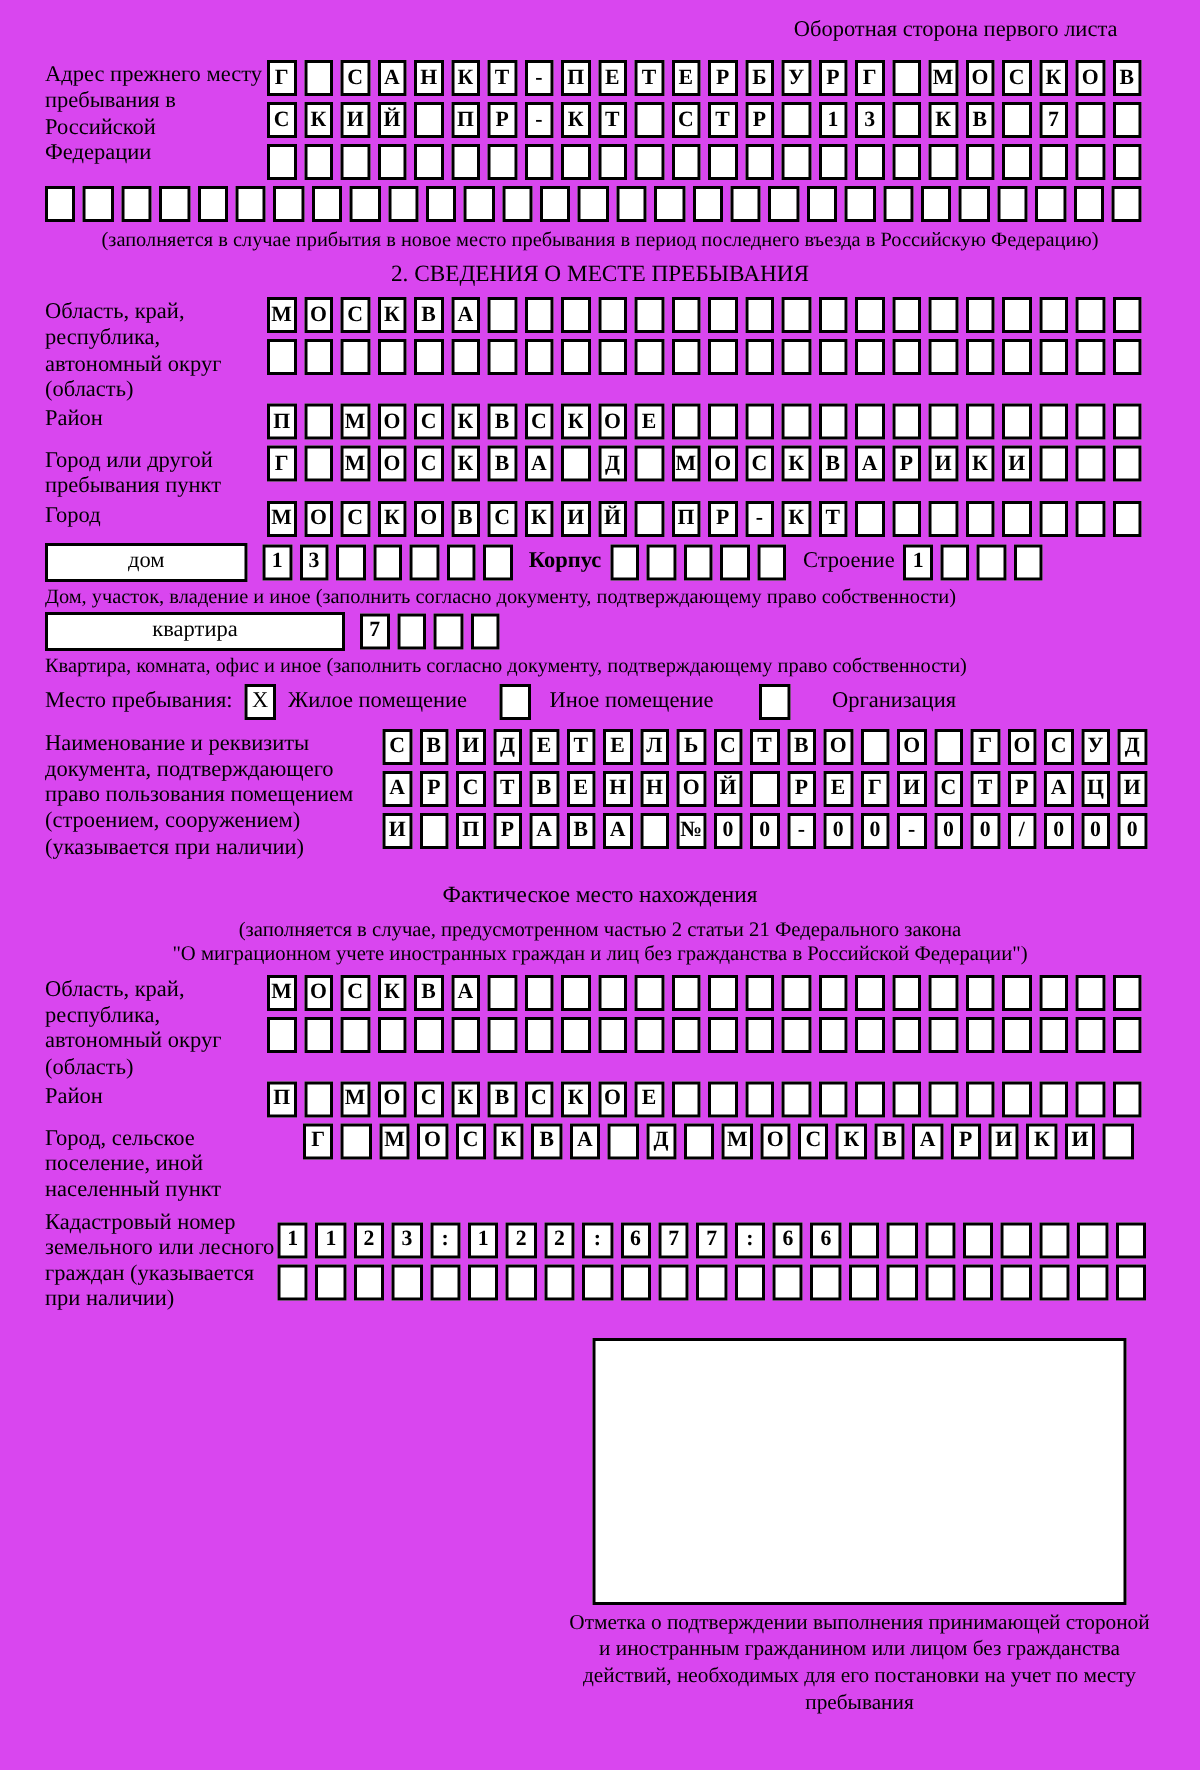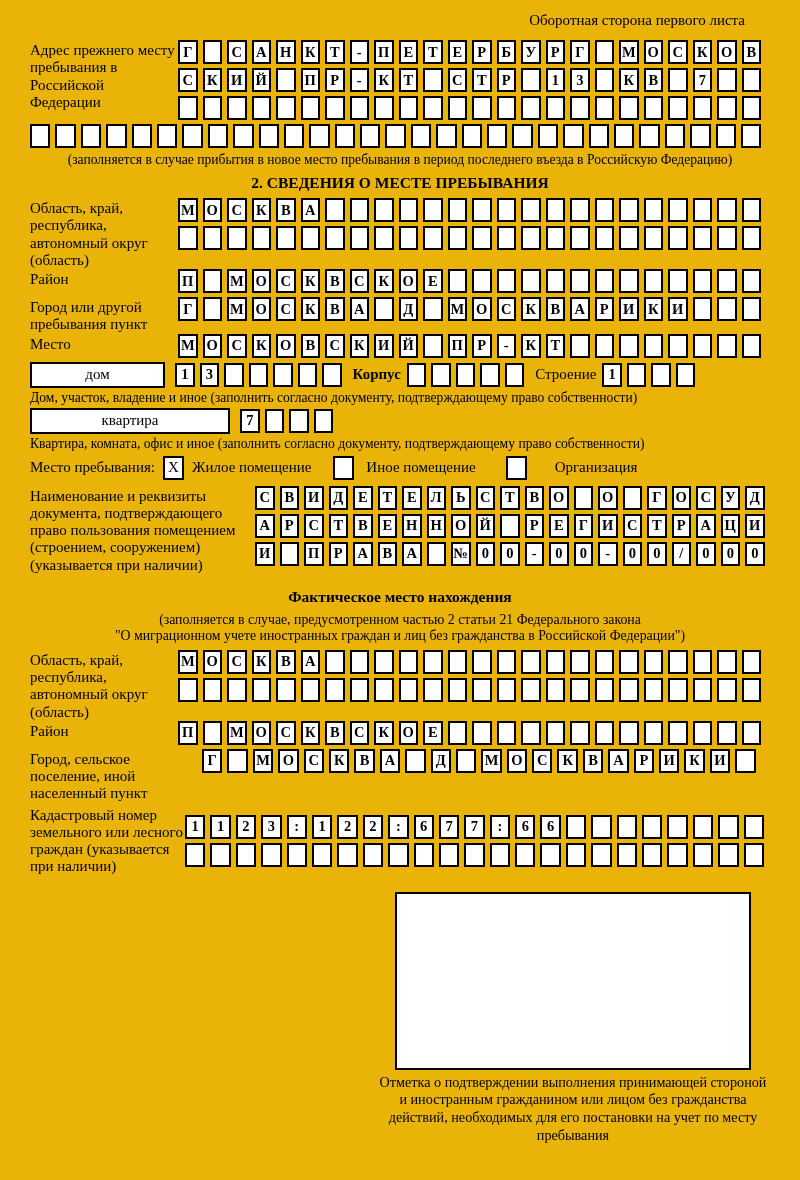--- a/index.html
+++ b/index.html
@@ -1,33 +1,33 @@
 <!DOCTYPE html>
 <html><head>
 <meta charset="utf-8">
 <style>
   html,body { margin:0; padding:0; background:#fff; color:#000;
     font-family:"Liberation Serif", "DejaVu Serif", serif; }
   .page { position:relative; width:800px; height:1180px; box-sizing:border-box;
-    padding:12px 30px 0 30px; background:#eab308; overflow:hidden; }
+    padding:12px 30px 0 30px; background:#d946ef; overflow:hidden; }
   .top-note { text-align:right; font-size:15px; padding-right:25px; height:20px; }
   .row { display:flex; align-items:flex-start; }
   .label { font-size:15px; line-height:1.15; flex:none; padding-top:2px; }
   .w148 { width:148px; }
   .w155 { width:155px; }
   .w172 { width:172px; }
   .w225 { width:225px; }
   .rows > * { margin-bottom:4px; }
   .cells { display:flex; flex-wrap:nowrap; }
   .cell { flex:none; box-sizing:border-box; width:19.5px; height:24px; border:2px solid #000;
     margin-right:5px; display:flex; align-items:center; justify-content:center;
     font-size:14.5px; font-weight:bold; background:#fff; }
   .p25 .cell { width:20.4px; }
   .caption { font-size:13.6px; text-align:center; margin-top:2px; margin-bottom:2px; }
-  .h2 { font-size:15.5px; font-weight:bold; text-align:center; margin:6px 0 6px 0; }
+  .h2 { font-size:15.5px; font-weight:normal; text-align:center; margin:6px 0 6px 0; }
   .mb4 { margin-bottom:4px; }
   .widebox { box-sizing:border-box; border:2px solid #000; height:26px; display:flex;
     align-items:center; justify-content:center; font-size:15px; flex:none; background:#fff; }
   .inline-lbl { font-size:15px; padding-top:3px; }
   .chk { box-sizing:border-box; width:21px; height:24px; border:2px solid #000; flex:none;
     display:flex; align-items:center; justify-content:center; font-size:15px; background:#fff; }
   .stay-row { display:flex; align-items:flex-start; margin-top:4px; }
   .stamp-box { box-sizing:border-box; border:2px solid #000; width:356px; height:178px;
     margin-left:365px; margin-top:16px; background:#fff; }
   .stamp-caption { width:390px; margin-left:348px; text-align:center; font-size:14.2px;
@@ -271,21 +271,21 @@
         <span class="cell">И</span>
         <span class="cell">К</span>
         <span class="cell">И</span>
         <span class="cell"></span>
         <span class="cell"></span>
         <span class="cell"></span>
       </div>
   </div>
 
   <div class="row mb4">
-    <div class="label w148">Место</div>
+    <div class="label w148">Город</div>
     <div class="cells">
         <span class="cell">М</span>
         <span class="cell">О</span>
         <span class="cell">С</span>
         <span class="cell">К</span>
         <span class="cell">О</span>
         <span class="cell">В</span>
         <span class="cell">С</span>
         <span class="cell">К</span>
         <span class="cell">И</span>

